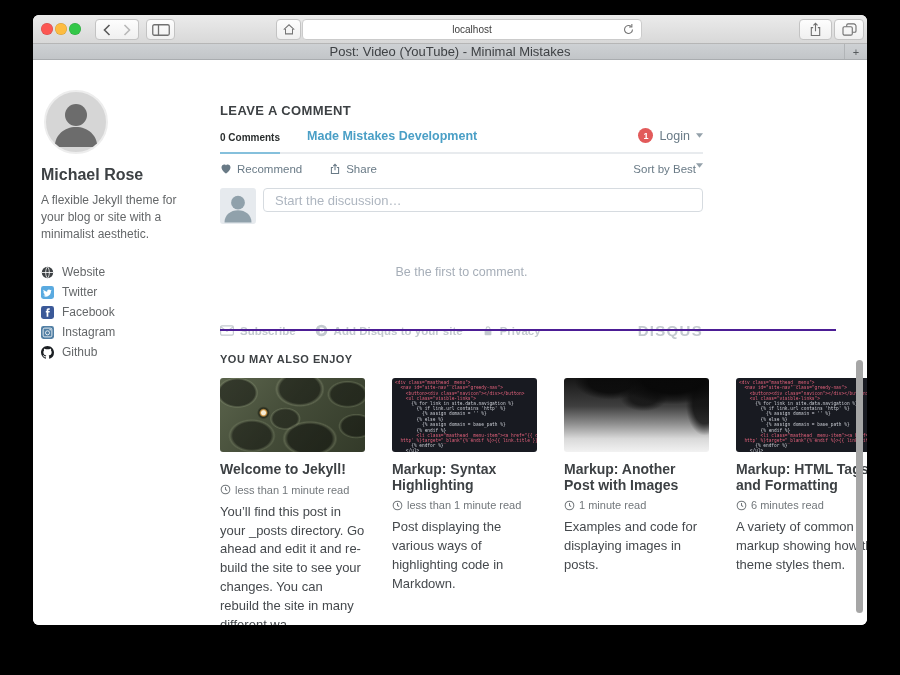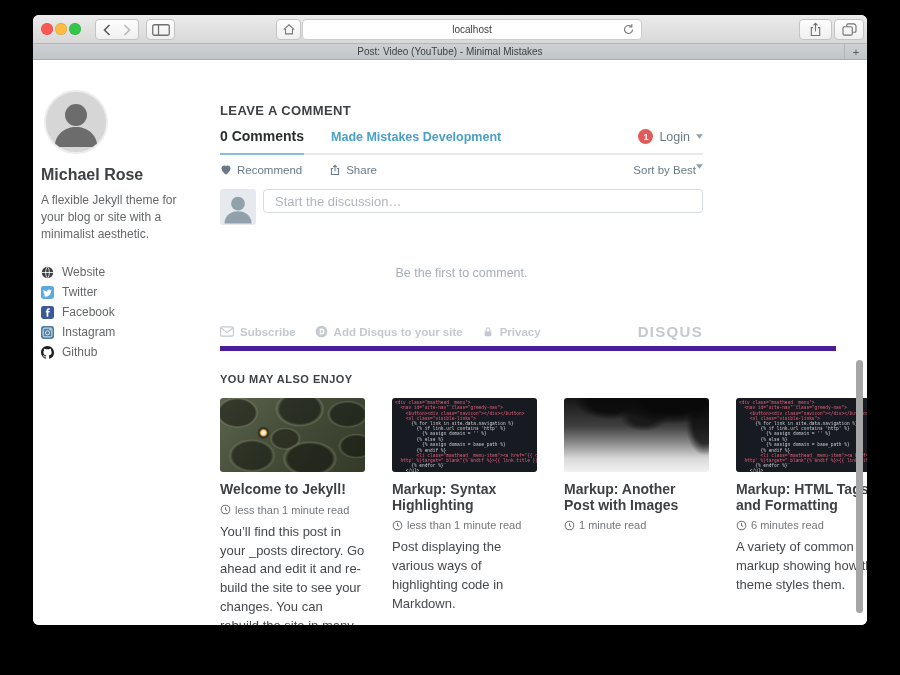--- a/index.html
+++ b/index.html
@@ -23,42 +23,42 @@
   .btn-share{left:766px;width:31px;}
   .btn-tabs{left:801px;width:28px;}
   .urlfield{position:absolute;left:269px;top:4px;width:338px;height:19px;background:#fff;
             border:1px solid #cbcbcb;border-radius:4px;display:flex;align-items:center;justify-content:center;
             font-size:10px;color:#3c3c3c;}
   .url-refresh{position:absolute;right:6px;top:3px;}
 
   
   .tabbar{height:15px;background:linear-gradient(#ced1d4,#c2c5c8);border-bottom:1px solid #a9acaf;
           position:relative;display:flex;align-items:center;}
-  .tabtitle{flex:1;text-align:center;font-size:10px;color:#3e4144;}
+  .tabtitle{flex:1;text-align:center;font-size:13px;color:#3e4144;}
   .newtab{position:absolute;right:0;top:0;bottom:0;width:22px;border-left:1px solid #b1b4b7;
           display:flex;align-items:center;justify-content:center;font-size:11px;color:#55595c;}
 
   
   .content{position:relative;height:565px;background:#fff;}
 
   
   .sidebar{position:absolute;left:8px;top:30px;width:158px;}
   .avatar{width:60px;height:60px;margin-left:3px;border-radius:50%;background:#d6d6d6;
           border:2px solid #ededed;overflow:hidden;}
   .author-name{margin-top:12px;font-size:16px;font-weight:bold;color:#3d4144;}
   .author-bio{margin-top:8px;font-size:12px;line-height:1.4;color:#646769;width:152px;}
   .author-links{margin-top:20px;}
   .a-link{display:flex;align-items:center;gap:8px;height:20px;font-size:12px;color:#646769;cursor:pointer;}
   .a-link svg{flex:0 0 auto;}
 
   
   .main{position:absolute;left:187px;top:43px;width:483px;}
   .d-heading{font-size:13px;font-weight:bold;letter-spacing:.4px;color:#3d4144;}
   .d-tabs{display:flex;align-items:flex-end;border-bottom:2px solid #e8ebee;margin-top:10px;}
-  .d-tab-count{font-size:14px;font-weight:bold;color:#2a2e2e;padding-bottom:9px;
+  .d-tab-count{font-size:10px;font-weight:bold;color:#2a2e2e;padding-bottom:9px;
                border-bottom:2px solid #85c0dc;margin-bottom:-2px;cursor:pointer;}
   .d-tab-community{font-size:12.5px;font-weight:bold;color:#4a9fc6;margin-left:27px;padding-bottom:9px;cursor:pointer;}
   .d-login{margin-left:auto;display:flex;align-items:center;gap:6px;padding-bottom:9px;cursor:pointer;}
   .d-badge{width:15px;height:15px;border-radius:50%;background:#e25a5a;color:#fff;font-size:9px;
            font-weight:bold;display:flex;align-items:center;justify-content:center;position:relative;}
   .d-badge:after{content:"";position:absolute;left:1px;bottom:-2px;border:3px solid transparent;
                  border-top-color:#e25a5a;transform:rotate(25deg);}
   .d-login-label{font-size:12.5px;color:#697a86;}
   .d-actions{display:flex;align-items:center;margin-top:9px;font-size:11.5px;color:#697a86;}
   .d-act{display:flex;align-items:center;gap:5px;cursor:pointer;}
@@ -69,21 +69,21 @@
   .d-input{flex:1;height:24px;box-sizing:border-box;border:1px solid #d6dbe0;border-radius:4px;
            font-size:13px;padding:0 11px;color:#2a2e2e;font-family:"Liberation Sans",sans-serif;outline:none;}
   .d-input::placeholder{color:#aeb6c0;}
   .d-empty{margin-top:41px;text-align:center;font-size:12.5px;color:#a6aeb8;}
   .d-footer{display:flex;align-items:center;margin-top:43px;font-size:11.5px;font-weight:bold;color:#c3c9cf;}
   .d-f-item{display:flex;align-items:center;gap:6px;cursor:pointer;}
   .d-f-item + .d-f-item{margin-left:19px;}
   .d-logo{margin-left:auto;font-size:15px;font-weight:800;letter-spacing:1.3px;color:#c3c9cf;cursor:pointer;}
 
   
-  .related{position:absolute;left:187px;top:286px;width:616px;border-top:5px solid #4c1d95;}
+  .related{position:absolute;left:187px;top:269px;width:616px;border-top:2px solid #4c1d95;}
   .r-heading{margin-top:22px;font-size:11px;font-weight:bold;letter-spacing:.5px;color:#3d4144;}
   .cards{margin-top:13px;display:grid;grid-template-columns:repeat(4,145px);column-gap:27px;}
   .thumb{width:145px;height:74px;border-radius:3px;overflow:hidden;position:relative;cursor:pointer;}
   .thumb-bubbles{background:
      radial-gradient(circle at 30% 47%, #f6ecd4 0 2px, #d39c4b 3px, rgba(30,33,20,.85) 4.5px, rgba(0,0,0,0) 6.5px),
      radial-gradient(ellipse 30px 22px at 12% 20%, rgba(0,0,0,.42) 58%, rgba(140,150,120,.35) 66%, transparent 70%),
      radial-gradient(ellipse 36px 26px at 55% 15%, rgba(0,0,0,.4) 55%, rgba(150,158,128,.32) 64%, transparent 69%),
      radial-gradient(ellipse 30px 20px at 88% 22%, rgba(0,0,0,.38) 55%, rgba(140,150,118,.3) 64%, transparent 69%),
      radial-gradient(ellipse 34px 24px at 22% 78%, rgba(0,0,0,.4) 56%, rgba(135,145,115,.3) 65%, transparent 70%),
      radial-gradient(ellipse 40px 26px at 62% 82%, rgba(0,0,0,.42) 55%, rgba(150,158,125,.3) 64%, transparent 69%),
@@ -344,20 +344,21 @@
         <div class="card">
           <div class="thumb thumb-tree"></div>
           <div class="card-title">Markup: Another Post with Images</div>
           <div class="card-read">
             <svg width="11" height="11" viewBox="0 0 16 16">
                 <circle cx="8" cy="8" r="6.3" fill="none" stroke="#72777b" stroke-width="1.5"></circle>
                 <path d="M8 4.5V8l2.4 1.6" stroke="#72777b" stroke-width="1.5" fill="none"></path>
               </svg>
             <span>1 minute read</span>
           </div>
+          <div class="card-excerpt">Examples and code for displaying images in posts.</div>
         </div>
 
         <div class="card">
           <div class="thumb thumb-code">
             <div class="code-inner">
               <div class="code-seg seg-pink">&lt;div class="masthead__menu"&gt;
   &lt;nav id="site-nav" class="greedy-nav"&gt;
     &lt;button&gt;&lt;div class="navicon"&gt;&lt;/div&gt;&lt;/button&gt;
     &lt;ul class="visible-links"&gt;</div>
               <div class="code-seg seg-gray">      {% for link in site.data.navigation %}

